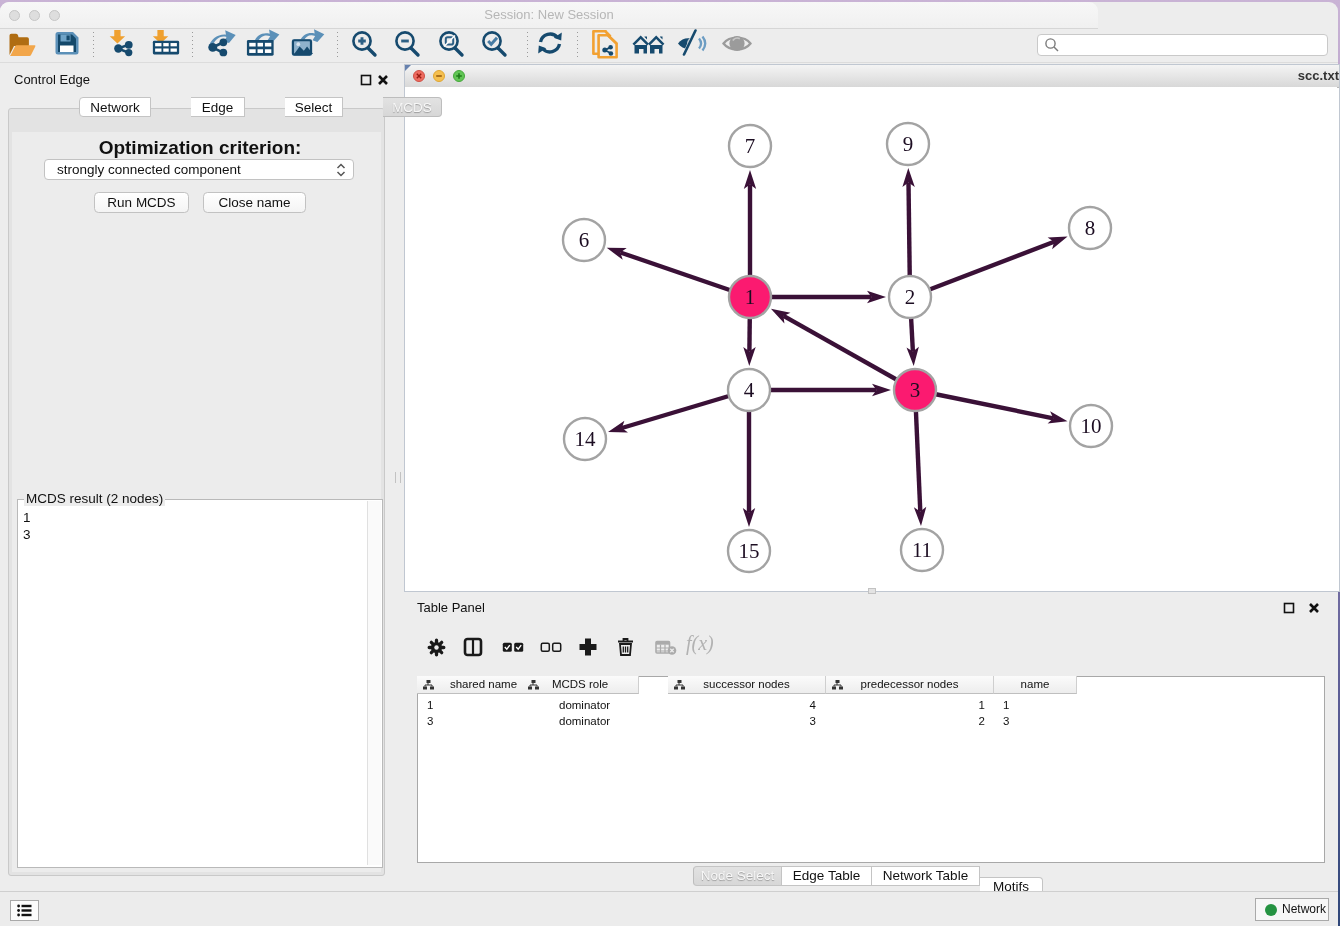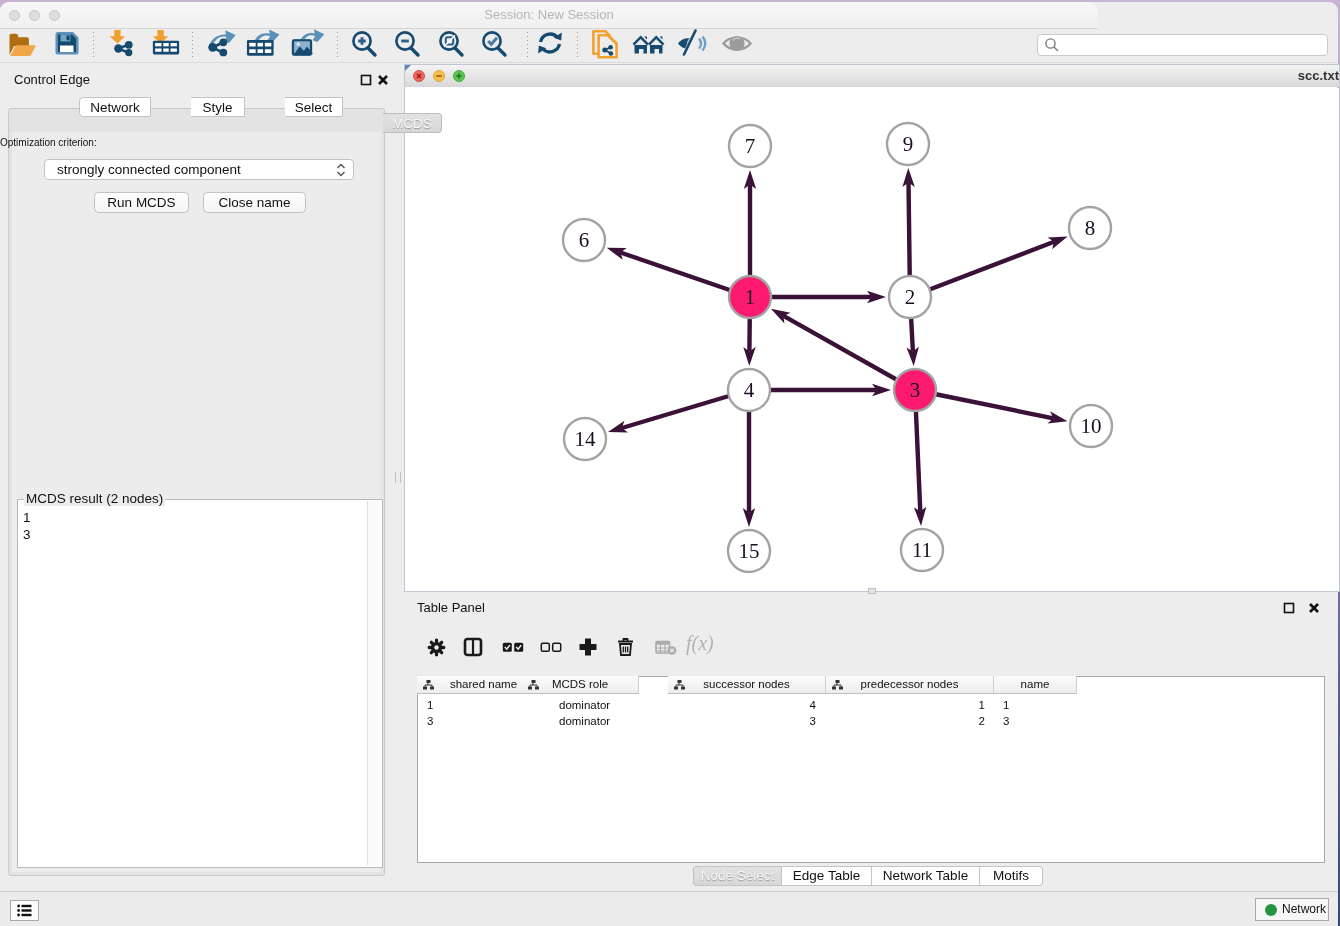--- a/index.html
+++ b/index.html
@@ -25,23 +25,23 @@
   .winbtn{position:absolute;font-size:11px;color:#111;font-weight:bold;}
   #cp-box{position:absolute;left:8px;top:108px;width:375px;height:766px;
       background:#e3e3e3;border:1px solid #c9c9c9;border-radius:3px;}
   #cp-box .inner{position:absolute;left:3px;top:23px;right:3px;bottom:3px;background:#ececec;}
   .tabbar{position:absolute;z-index:5;display:flex;height:20px;gap:40px;}
   .tab{box-sizing:border-box;height:20px;background:#fff;border:1px solid #c4c4c4;
       border-left:none;font-size:13.5px;color:#111;text-align:center;line-height:19px;}
   .tab.first{border-left:1px solid #c4c4c4;border-radius:4px 0 0 4px;}
   .tab.last{border-radius:0 4px 4px 0;}
   .tab.sel{background:linear-gradient(#e2e2e2,#d7d7d7);color:#f8f8f8;
-      text-shadow:0 1px 1px #999;border-color:#bdbdbd;margin-top:16px;}
-  #optlabel{position:absolute;left:0px;top:137px;width:400px;
-      font-size:10px;color:#111;}
+      text-shadow:0 1px 1px #999;border-color:#bdbdbd;}
+  #optlabel{position:absolute;left:0px;top:137px;width:400px;text-align:center;
+      font-size:19px;color:#111;font-weight:bold;}
   #optsel{position:absolute;left:44px;top:159px;width:310px;height:21px;background:#fff;
       border:1px solid #c2c2c2;border-radius:4px;box-sizing:border-box;
       font-size:13.5px;color:#111;line-height:19px;padding-left:12px;}
   .btn{position:absolute;height:21px;background:linear-gradient(#ffffff,#f4f4f4);
       border:1px solid #c2c2c2;border-radius:4.5px;box-sizing:border-box;
       font-size:13.5px;color:#111;text-align:center;line-height:19px;}
   #fieldset{position:absolute;left:17px;top:499px;width:364px;height:367px;
       border:1px solid #b9b9b9;background:#fff;}
   #fieldlabel{position:absolute;left:24px;top:491px;background:#ececec;
       font-size:13.5px;color:#111;padding:0 2px;z-index:3;}
@@ -227,21 +227,21 @@
     <rect x="1.5" y="1.5" width="9" height="9" fill="none" stroke="#111" stroke-width="1.6"></rect>
   </svg>
 <svg class="winbtn" style="left:377px;top:74px" width="12" height="12" viewBox="0 0 12 12">
     <path d="M2 2 L10 10 M10 2 L2 10" stroke="#111" stroke-width="2.6"></path>
   </svg>
 <div id="cp-box">
     <div class="inner"></div>
   </div>
 <div class="tabbar" style="left:79px;top:97px">
   <div class="tab first" style="width:72px">Network</div>
-  <div class="tab" style="width:54px">Style</div>
+  <div class="tab" style="width:54px">Edge</div>
   <div class="tab" style="width:58px">Select</div>
   <div class="tab last sel" style="width:59px">MCDS</div>
 </div>
 <div id="optlabel">Optimization criterion:</div>
 <div id="optsel">strongly connected component
   <svg width="10" height="14" viewBox="0 0 10 14" style="position:absolute;right:7px;top:3px">
     <path d="M1.5 5 L5 1.5 L8.5 5" fill="none" stroke="#555" stroke-width="1.5"></path>
     <path d="M1.5 9 L5 12.5 L8.5 9" fill="none" stroke="#555" stroke-width="1.5"></path>
   </svg>
 </div>
@@ -429,21 +429,21 @@
 <div class="td" style="left:1003px;top:697px">1</div>
 <div class="td" style="left:427px;top:713px">3</div>
 <div class="td" style="left:559px;top:713px">dominator</div>
 <div class="td" style="left:668px;top:713px;width:148px;text-align:right">3</div>
 <div class="td" style="left:826px;top:713px;width:159px;text-align:right">2</div>
 <div class="td" style="left:1003px;top:713px">3</div>
 <div style="position:absolute;left:693px;top:866px;display:flex;">
   <div class="btab sel" style="width:89px;border-left:1px solid #bdbdbd;border-radius:4px 0 0 4px;background:linear-gradient(#e2e2e2,#d7d7d7);color:#f8f8f8;text-shadow:0 1px 1px #999;">Node Select</div>
   <div class="btab" style="width:90px">Edge Table</div>
   <div class="btab" style="width:108px">Network Table</div>
-  <div class="btab" style="width:63px;border-radius:0 4px 4px 0;">Motifs</div>
+  <div class="btab" style="width:63px;border-radius:0 4px 4px 0;margin-top:11px;">Motifs</div>
 </div>
 <div id="statusbar">
   <div style="position:absolute;left:10px;top:8px;width:27px;height:19px;background:#fcfcfc;border:1px solid #a9a9a9;">
     <svg width="15" height="13" viewBox="0 0 15 13" style="position:absolute;left:6px;top:3px">
       <g fill="#111">
           <circle cx="1.6" cy="2" r="1.4"></circle>
           <circle cx="1.6" cy="6.5" r="1.4"></circle>
           <circle cx="1.6" cy="11" r="1.4"></circle>
       <rect x="4.5" y="0.8" width="10" height="2.4"></rect>
           <rect x="4.5" y="5.3" width="10" height="2.4"></rect>

